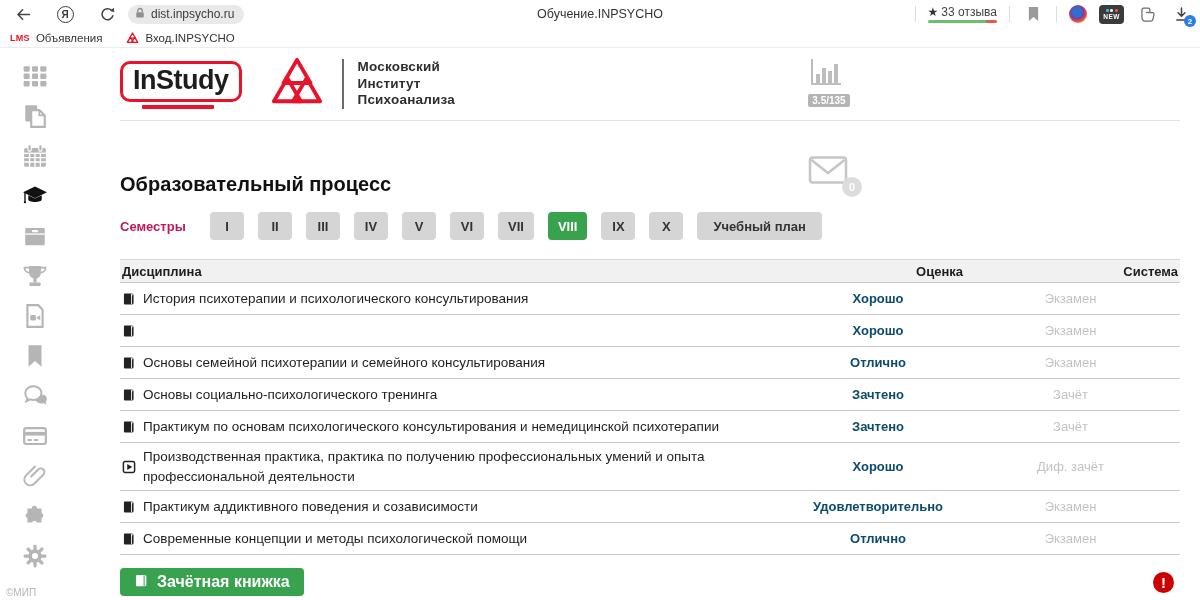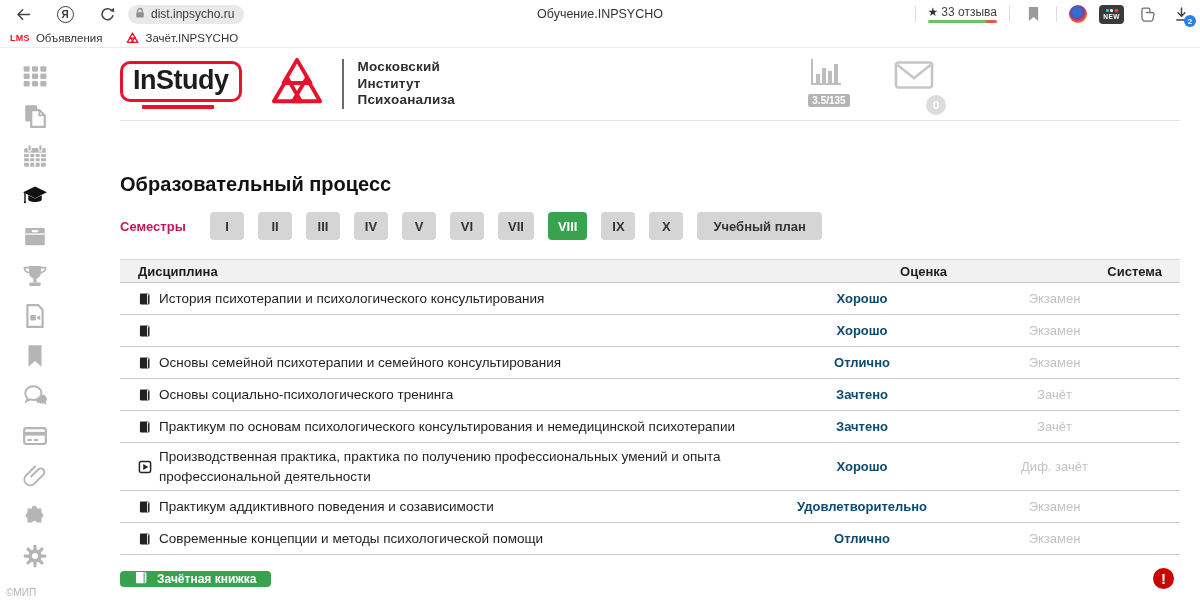--- a/index.html
+++ b/index.html
@@ -60,55 +60,55 @@
   
   .site-header { position:relative; height:73px; border-bottom:1px solid #e2e2e2; display:flex; align-items:center; }
   .instudy-logo { cursor:pointer; margin-top:2px;border-radius:19px; }
   .instudy-frame { border:3px solid #e8132b; border-radius:10px; padding:1px 10px 3px; font-size:27px; font-weight:bold;
     color:#1d1d1d; letter-spacing:-.5px; }
   .instudy-stand { width:72px; height:4px; background:#e8132b; margin:3px 0 0 22px; border-radius:1px; }
   .mip-logo { margin-left:26px; }
   .mip-logo svg { width:58px; height:52px; }
   .hdr-vline { width:2px; height:50px; background:#6b6b6b; margin:0 14px 0 16px; }
   .inst-name { font-size:13.5px; font-weight:bold; color:#2e2e2e; line-height:1.22; letter-spacing:.2px; }
-  .header-icons { position:absolute; left:688px; top:8px; display:flex; gap:44px; }
+  .header-icons { position:absolute; left:688px; top:8px; display:flex; gap:44px;flex-direction:column; }
   .stats { position:relative; cursor:pointer; }
   .stats svg { width:36px; height:34px; }
   .stats-badge { display:block; margin-top:0; background:#b4b4b4; color:#fff; font-size:10px; font-weight:bold;
     border-radius:2px; padding:1px 3px; text-align:center; width:42px; }
   .mail { position:relative; cursor:pointer; margin-top:4px; }
   .mail svg { width:40px; height:30px; }
   .mail-badge { position:absolute; right:-12px; bottom:-8px; width:20px; height:20px; border-radius:50%;
     background:#dcdcdc; color:#fff; font-size:11px; font-weight:bold; display:flex; align-items:center; justify-content:center; }
 
   
   .page-title { margin-top:52px; font-size:20px; font-weight:bold; color:#111; }
   .semesters-row { margin-top:16px; display:flex; align-items:center; }
   .sem-label { font-size:13px; font-weight:bold; color:#be185d; width:90px; }
   .sem-buttons { display:flex; gap:14px; align-items:center; }
   .sem-btn { min-width:34px; height:28px; padding:0 10px; border:none; border-radius:4px; background:#d5d5d5;
     color:#333; font-family:inherit; font-size:13px; font-weight:bold; cursor:pointer; }
   .sem-btn.active { background:#38a24e; color:#fff; }
   .sem-btn.wide { padding:0 16px; }
 
   .grades-table { margin-top:19px; }
-  .trow, .thead { display:grid; grid-template-columns:1fr 170px 215px; align-items:center; padding:0 18px; }
+  .trow, .thead { display:grid; grid-template-columns:1fr 170px 215px; align-items:center; padding:0 2px; }
   .thead { background:#f1f1f1; border-top:1px solid #dadada; border-bottom:1px solid #c9c9c9; height:24px;
     font-size:13px; font-weight:bold; color:#1d1d1d; }
   .trow { border-bottom:1px solid #c9c9c9; min-height:32px; font-size:13.5px; }
   .cell-disc { display:flex; align-items:center; gap:7px; padding:4px 0; line-height:1.45; }
   .cell-disc .icn { flex:0 0 14px; width:14px; height:14px; }
   .cell-disc .icn svg { width:14px; height:14px; display:block; }
   .cell-grade { text-align:center; font-weight:bold; color:#0c4a6e; font-size:13px; }
   .cell-system { text-align:center; color:#c3c3c3; font-size:13px; }
   .th-grade, .th-system { text-align:right; }
 
   .bottom-row { margin-top:13px; display:flex; align-items:center; justify-content:space-between; }
   .gradebook-btn { display:flex; align-items:center; gap:8px; background:#38a24e; border:none; border-radius:4px;
-    height:16px; padding:0 14px; color:#fff; font-family:inherit; font-size:12px; font-weight:bold; cursor:pointer; }
+    height:28px; padding:0 14px; color:#fff; font-family:inherit; font-size:16px; font-weight:bold; cursor:pointer; }
   .gradebook-btn svg { width:15px; height:15px; }
   .alert-circle { width:21px; height:21px; border-radius:50%; background:#cc0000; color:#fff; font-weight:bold;
     font-size:15px; display:flex; align-items:center; justify-content:center; cursor:pointer; margin-right:6px; }
 </style>
 </head>
 <body>
 
 <div class="chrome-bar">
   <span class="nav-icon nav-back">
     <svg viewBox="0 0 20 20">
@@ -184,21 +184,21 @@
       <span>Объявления</span>
     </div>
     <div class="bm-item">
       <span class="bm-fav">
         <svg viewBox="0 0 60 54" fill="none" stroke="#e8132b" stroke-width="6" stroke-linejoin="round">
           <path d="M30 4 L44 28 H16 z"></path>
           <path d="M20 23 L34 47 H6 z"></path>
           <path d="M40 23 L54 47 H26 z"></path>
         </svg>
       </span>
-      <span>Зачёт.INPSYCHO</span>
+      <span>Вход.INPSYCHO</span>
     </div>
   </div>
 
 <div class="app">
   <aside class="sidebar">
     <div id="sidebarIcons">
         <div class="sb-item">
           <span><svg viewBox="0 0 24 24" fill="currentColor">
               <rect x="1.5" y="3" width="5.6" height="5" rx="1"></rect>
               <rect x="9.2" y="3" width="5.6" height="5" rx="1"></rect>

